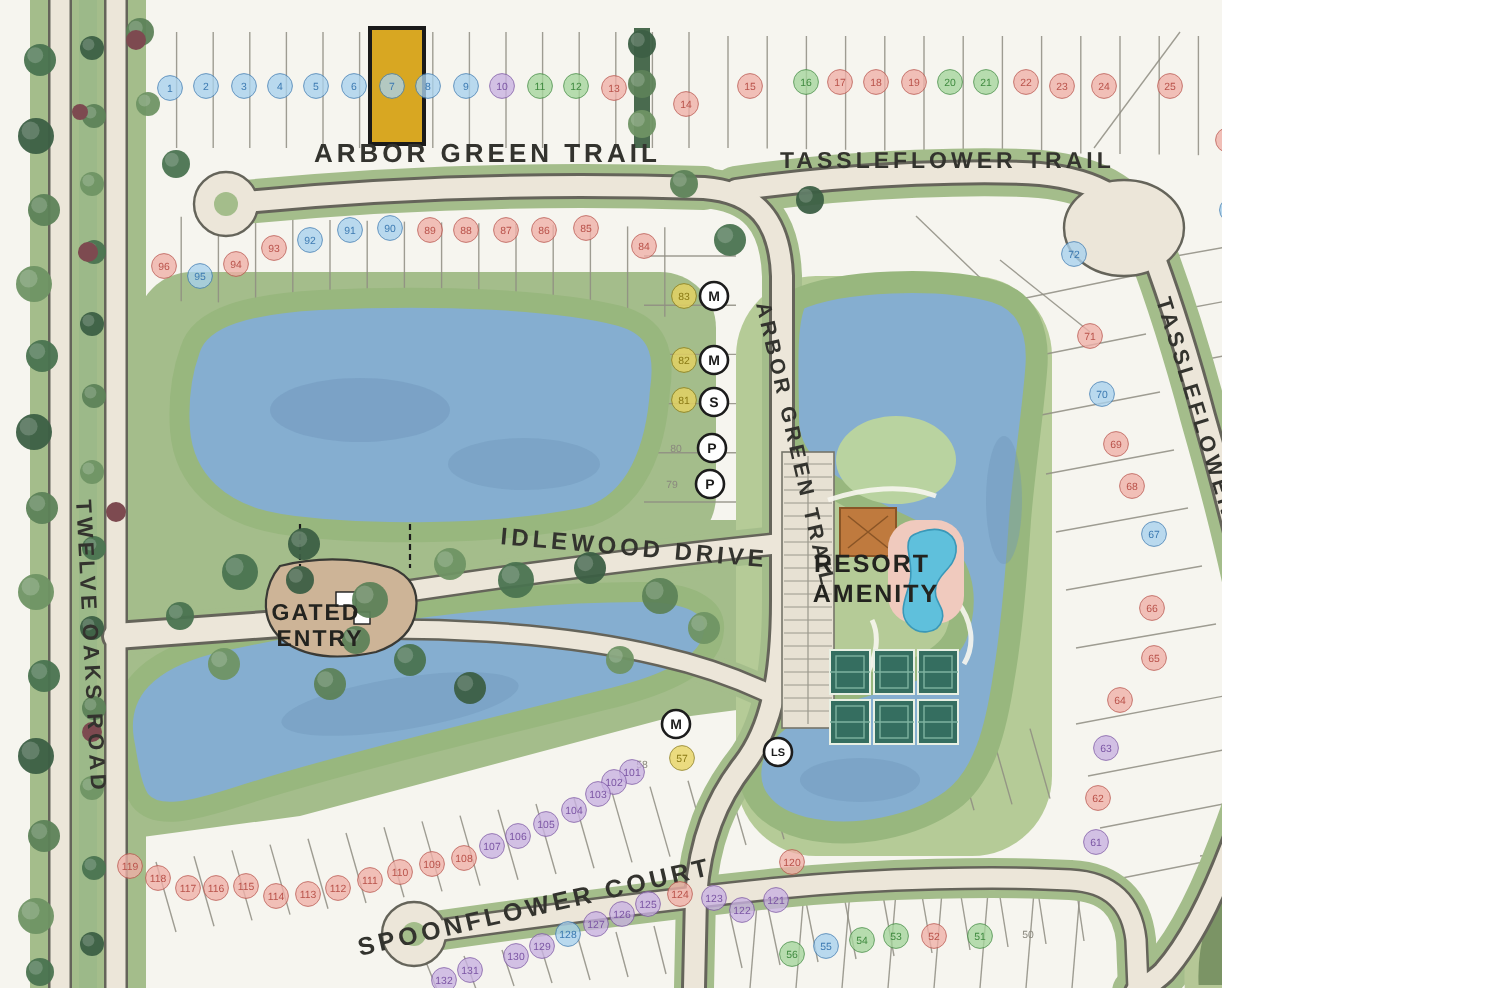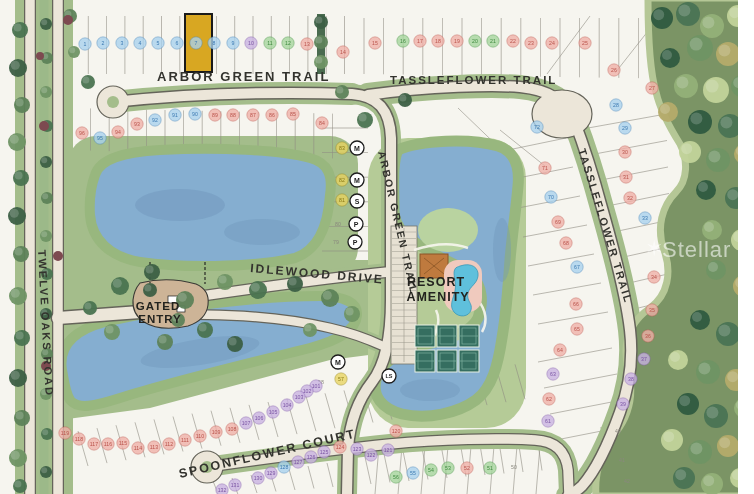--- a/index.html
+++ b/index.html
@@ -1,16 +1,16 @@
 <!DOCTYPE html>
 <html><head>
 <meta charset="utf-8">
 <style>
   html,body{margin:0;padding:0;background:#ffffff;}
-  #stage{position:relative;width:738px;height:494px;overflow:hidden;background:#a21caf;
+  #stage{position:relative;width:611px;height:494px;overflow:hidden;background:#a21caf;
          font-family:"Liberation Sans",sans-serif;}
   svg{display:block}
   text{font-family:"Liberation Sans",sans-serif;}
   .street-label{fill:#33332e;font-weight:bold;letter-spacing:2px;}
   .area-label{fill:#23231f;font-weight:bold;letter-spacing:1px;}
   .watermark{fill:#ffffff;opacity:.58;font-size:22px;letter-spacing:1px;}
   .road-c{fill:none;stroke:#65645a;stroke-linecap:round;}
   .road-f{fill:none;stroke:#ece6d9;stroke-linecap:round;}
   .verge{fill:none;stroke:#a4bd8b;stroke-linecap:round;}
 </style>

